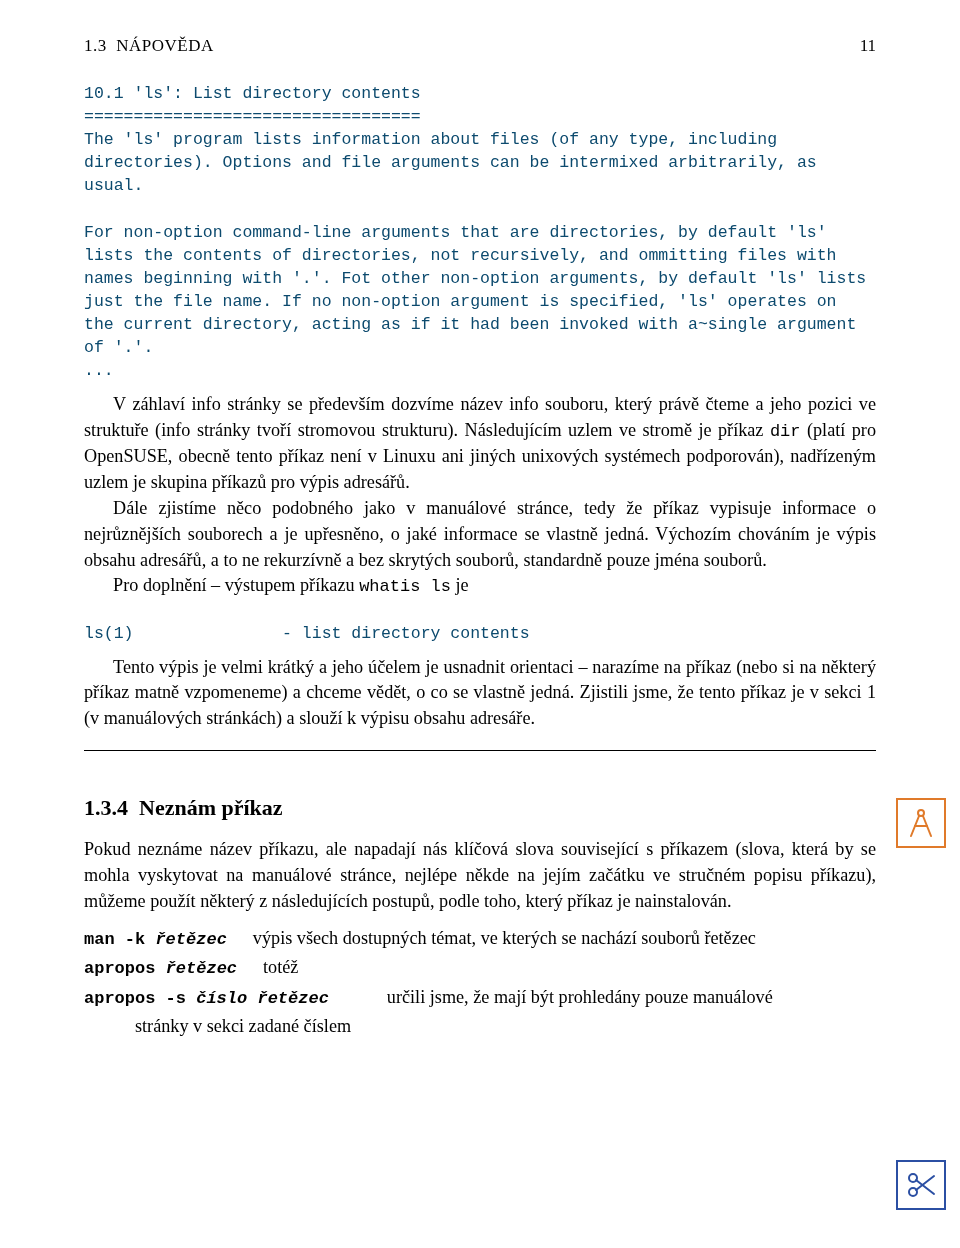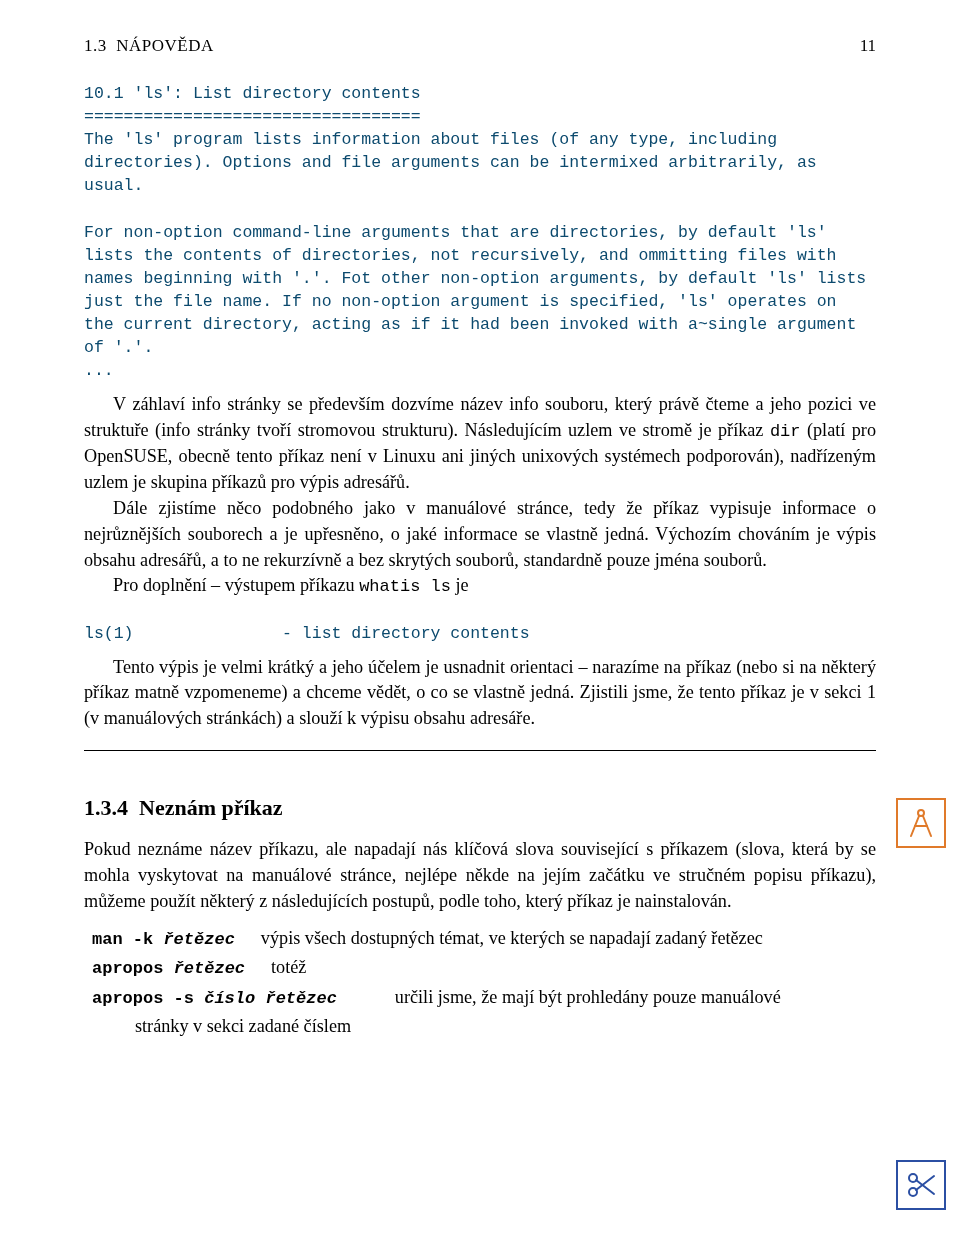--- a/index.html
+++ b/index.html
@@ -60,21 +60,20 @@
     display: flex;
     align-items: baseline;
     margin-bottom: 2px;
   }
   .cmd-label {
     font-family: 'Courier New', Courier, monospace;
     font-size: 17px;
     font-weight: bold;
     white-space: pre;
     padding-right: 26px;
-    margin-left: 8px;
   }
   .cmd-label .ital {
     font-style: italic;
     font-weight: bold;
   }
   .cmd-cont {
     margin-left: 2.8em;
     font-size: 18.2px;
     line-height: 1.4;
   }
@@ -135,21 +134,21 @@
     <span>1.3.4</span>&nbsp;&nbsp;<span>Neznám příkaz</span>
   </div>
 
   <div class="body-text" style="margin-bottom:10px;">
     <p>Pokud neznáme název příkazu, ale napadají nás klíčová slova související s příkazem (slova, která by se mohla vyskytovat na manuálové stránce, nejlépe někde na jejím začátku ve stručném popisu příkazu), můžeme použít některý z následujících postupů, podle toho, který příkaz je nainstalován.</p>
   </div>
 
   <div class="cmd-list">
     <div class="cmd-row">
       <span class="cmd-label"><span>man -k </span><span class="ital">řetězec</span></span>
-      <span>výpis všech dostupných témat, ve kterých se napadají zadaný řetězec</span>
+      <span>výpis všech dostupných témat, ve kterých se nachází souborů řetězec</span>
     </div>
     <div class="cmd-row">
       <span class="cmd-label"><span>apropos </span><span class="ital">řetězec</span></span>
       <span>totéž</span>
     </div>
     <div>
       <div class="cmd-row last-wrap">
         <span class="cmd-label"><span>apropos -s </span><span class="ital">číslo řetězec</span></span>
         <span style="flex:1;text-align:justify;margin-left:32px;">určili jsme, že mají být prohledány pouze manuálové</span>
       </div>

